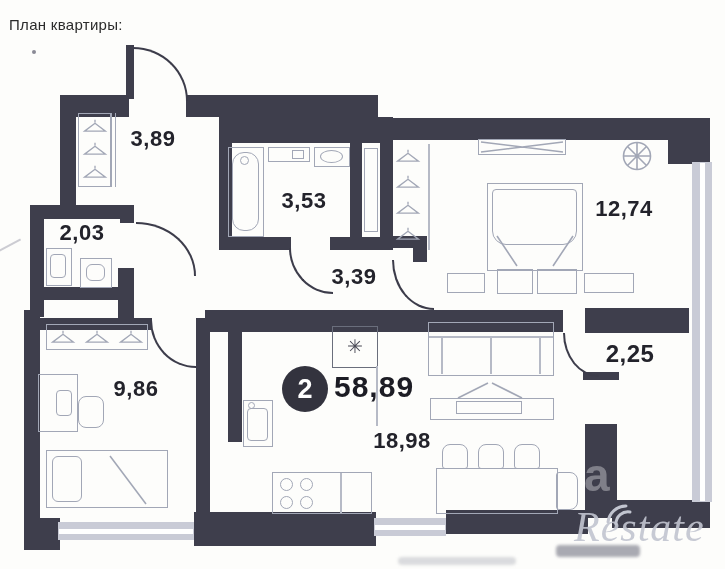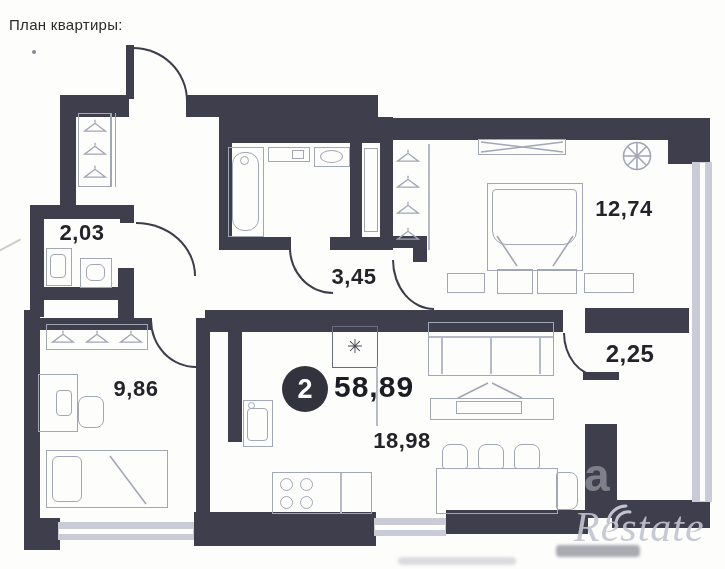--- a/index.html
+++ b/index.html
@@ -191,22 +191,24 @@
   <div class="f" style="left:456px;top:401px;width:66px;height:13px;"></div>
   <svg class="sf" style="left:450px;top:380px;width:80px;height:20px;" viewBox="0 0 80 20">
       <path d="M8 18L38 3M72 18L42 3"></path>
     </svg>
   <div class="f" style="left:436px;top:468px;width:122px;height:46px;"></div>
   <div class="f" style="left:442px;top:444px;width:26px;height:25px;border-radius:8px 8px 3px 3px;"></div>
   <div class="f" style="left:478px;top:444px;width:26px;height:25px;border-radius:8px 8px 3px 3px;"></div>
   <div class="f" style="left:514px;top:444px;width:26px;height:25px;border-radius:8px 8px 3px 3px;"></div>
   <div class="f" style="left:556px;top:472px;width:22px;height:38px;border-radius:3px 8px 8px 3px;"></div>
 
+  <div class="lbl" style="left:118px;top:126px;width:70px;">3,89</div>
   <div class="lbl" style="left:50px;top:220px;width:64px;">2,03</div>
-  <div class="lbl" style="left:322px;top:264px;width:64px;">3,45</div>
+  <div class="lbl" style="left:272px;top:188px;width:64px;">3,53</div>
+  <div class="lbl" style="left:322px;top:264px;width:64px;">3,39</div>
   <div class="lbl" style="left:586px;top:196px;width:76px;">12,74</div>
   <div class="lbl" style="left:102px;top:376px;width:68px;">9,86</div>
   <div class="lbl" style="left:598px;top:340px;width:64px;font-size:24px;">2,25</div>
   <div class="lbl" style="left:366px;top:428px;width:72px;">18,98</div>
 
   <div class="badge">2</div>
   <div class="total">58,89</div>
 
   <div class="wm-letter">a</div>
   <svg class="wm-waves" viewBox="0 0 40 28">

